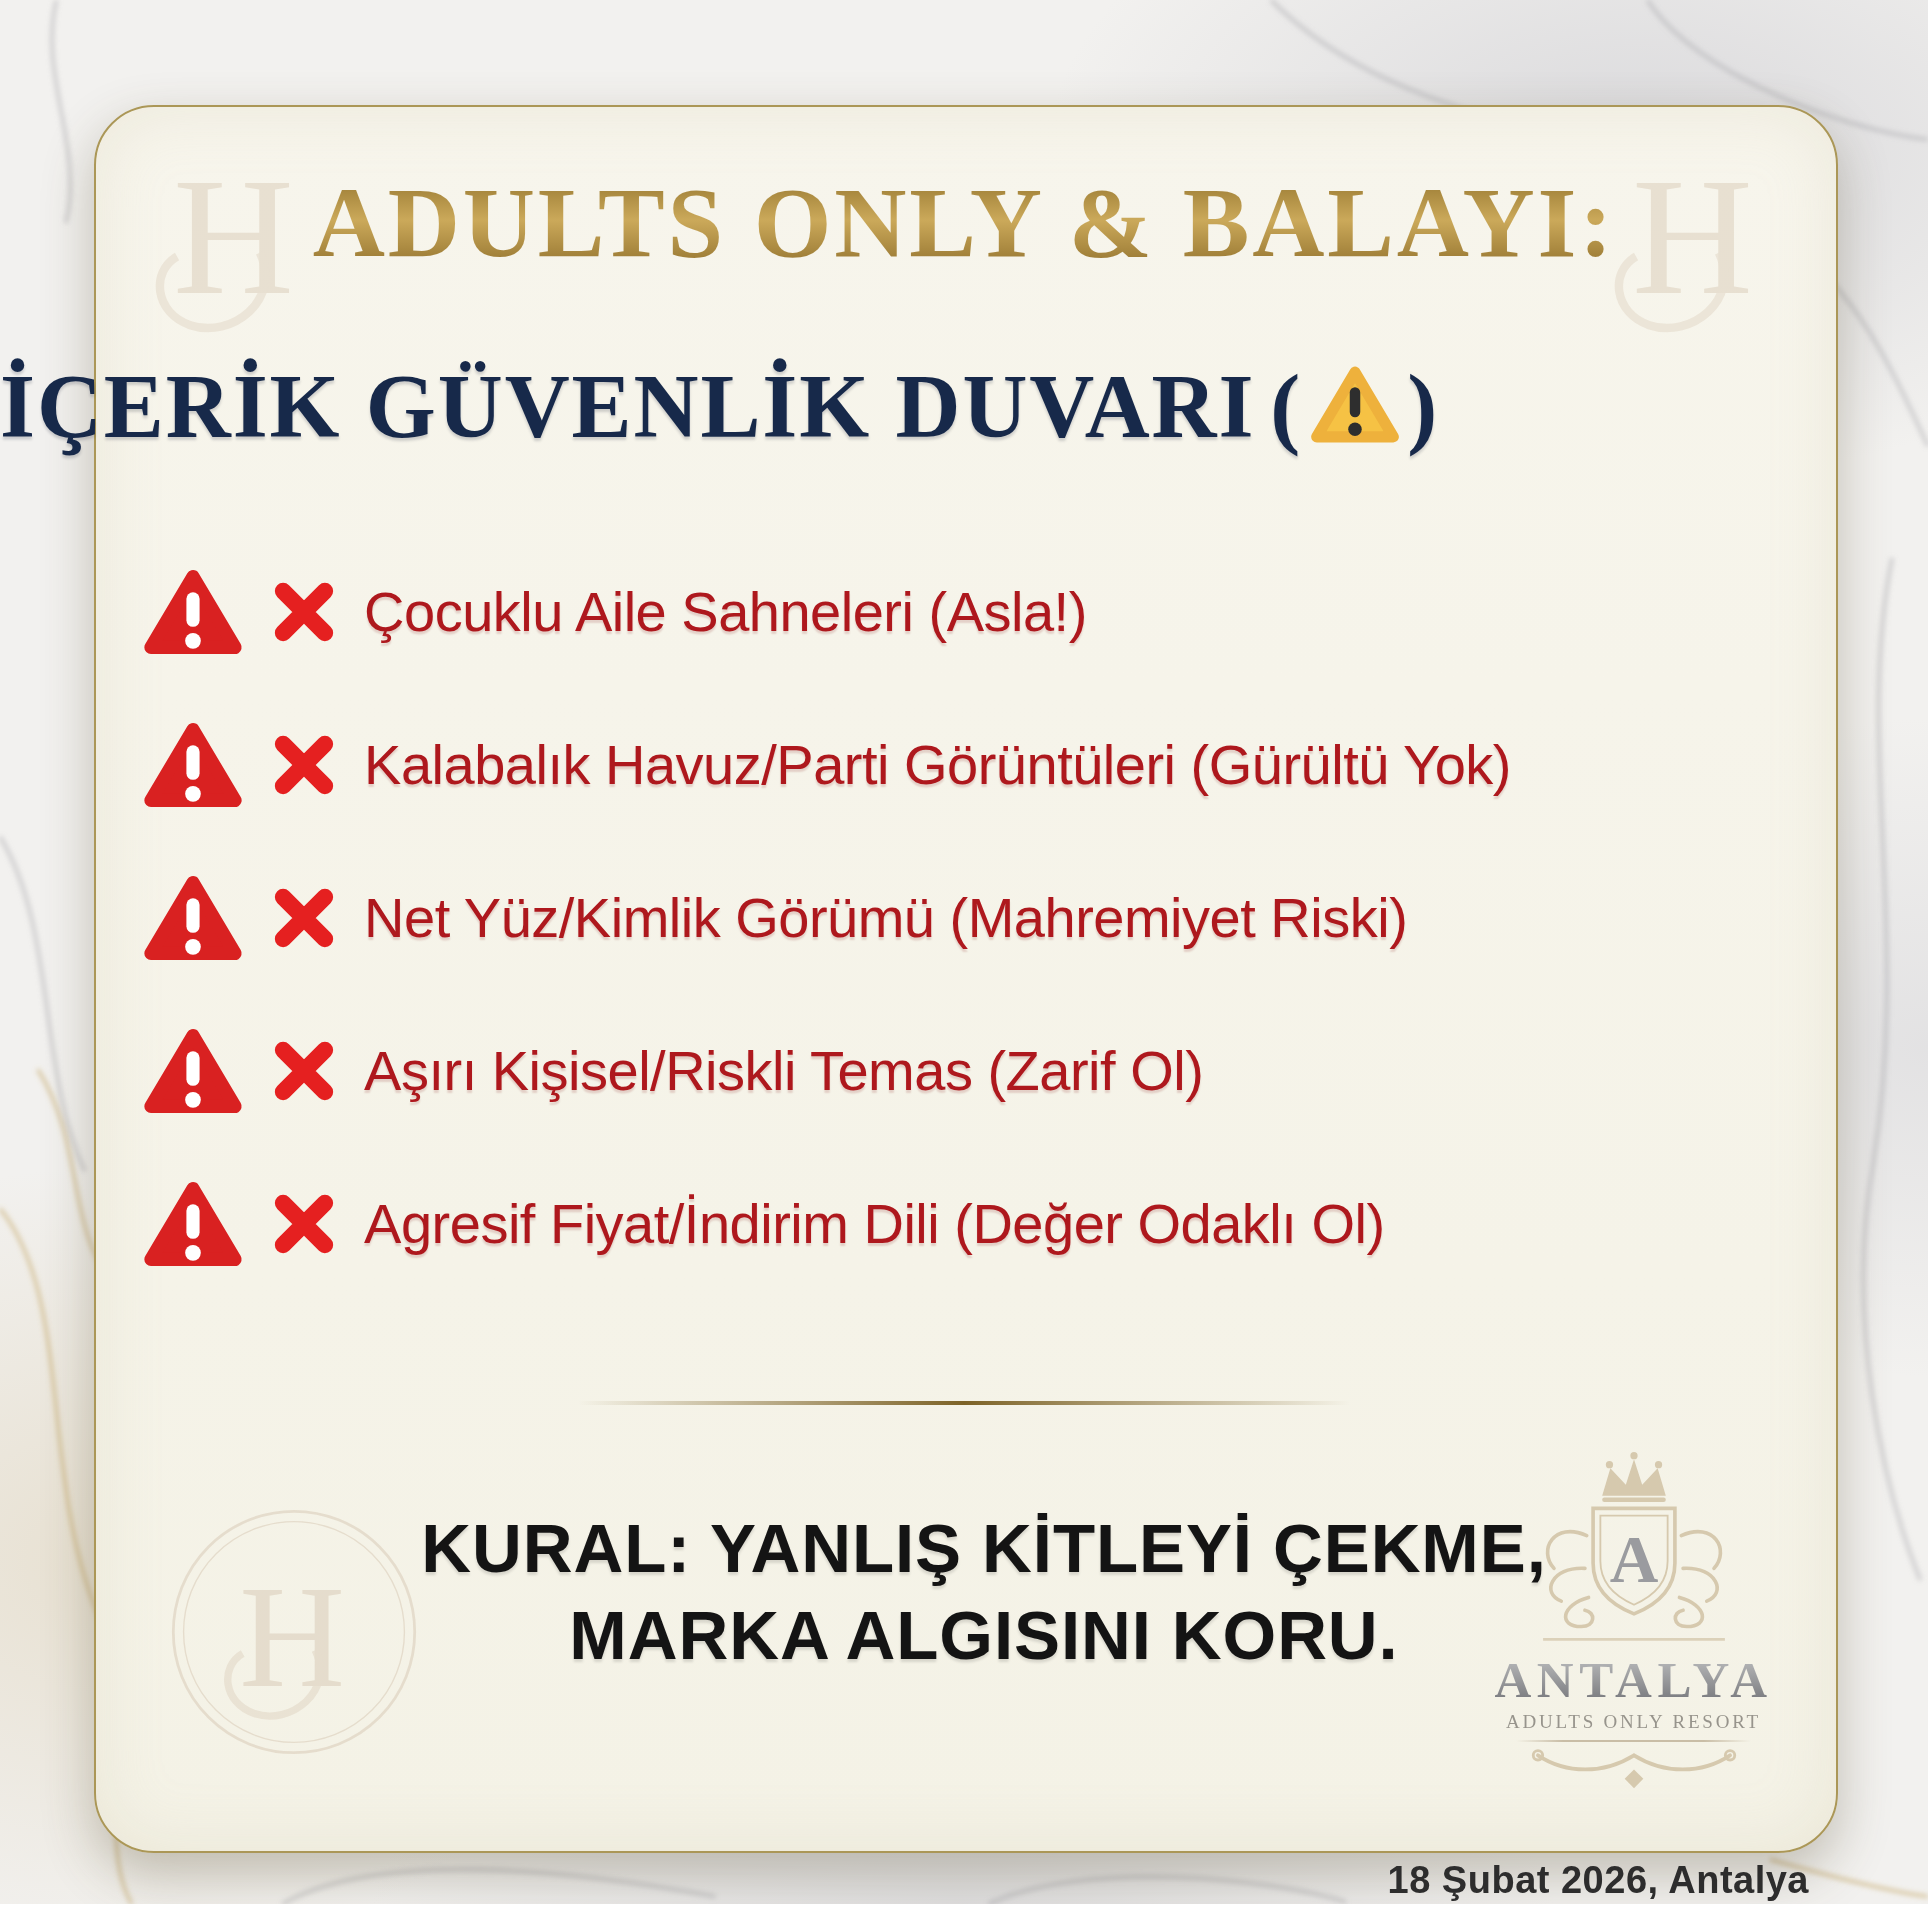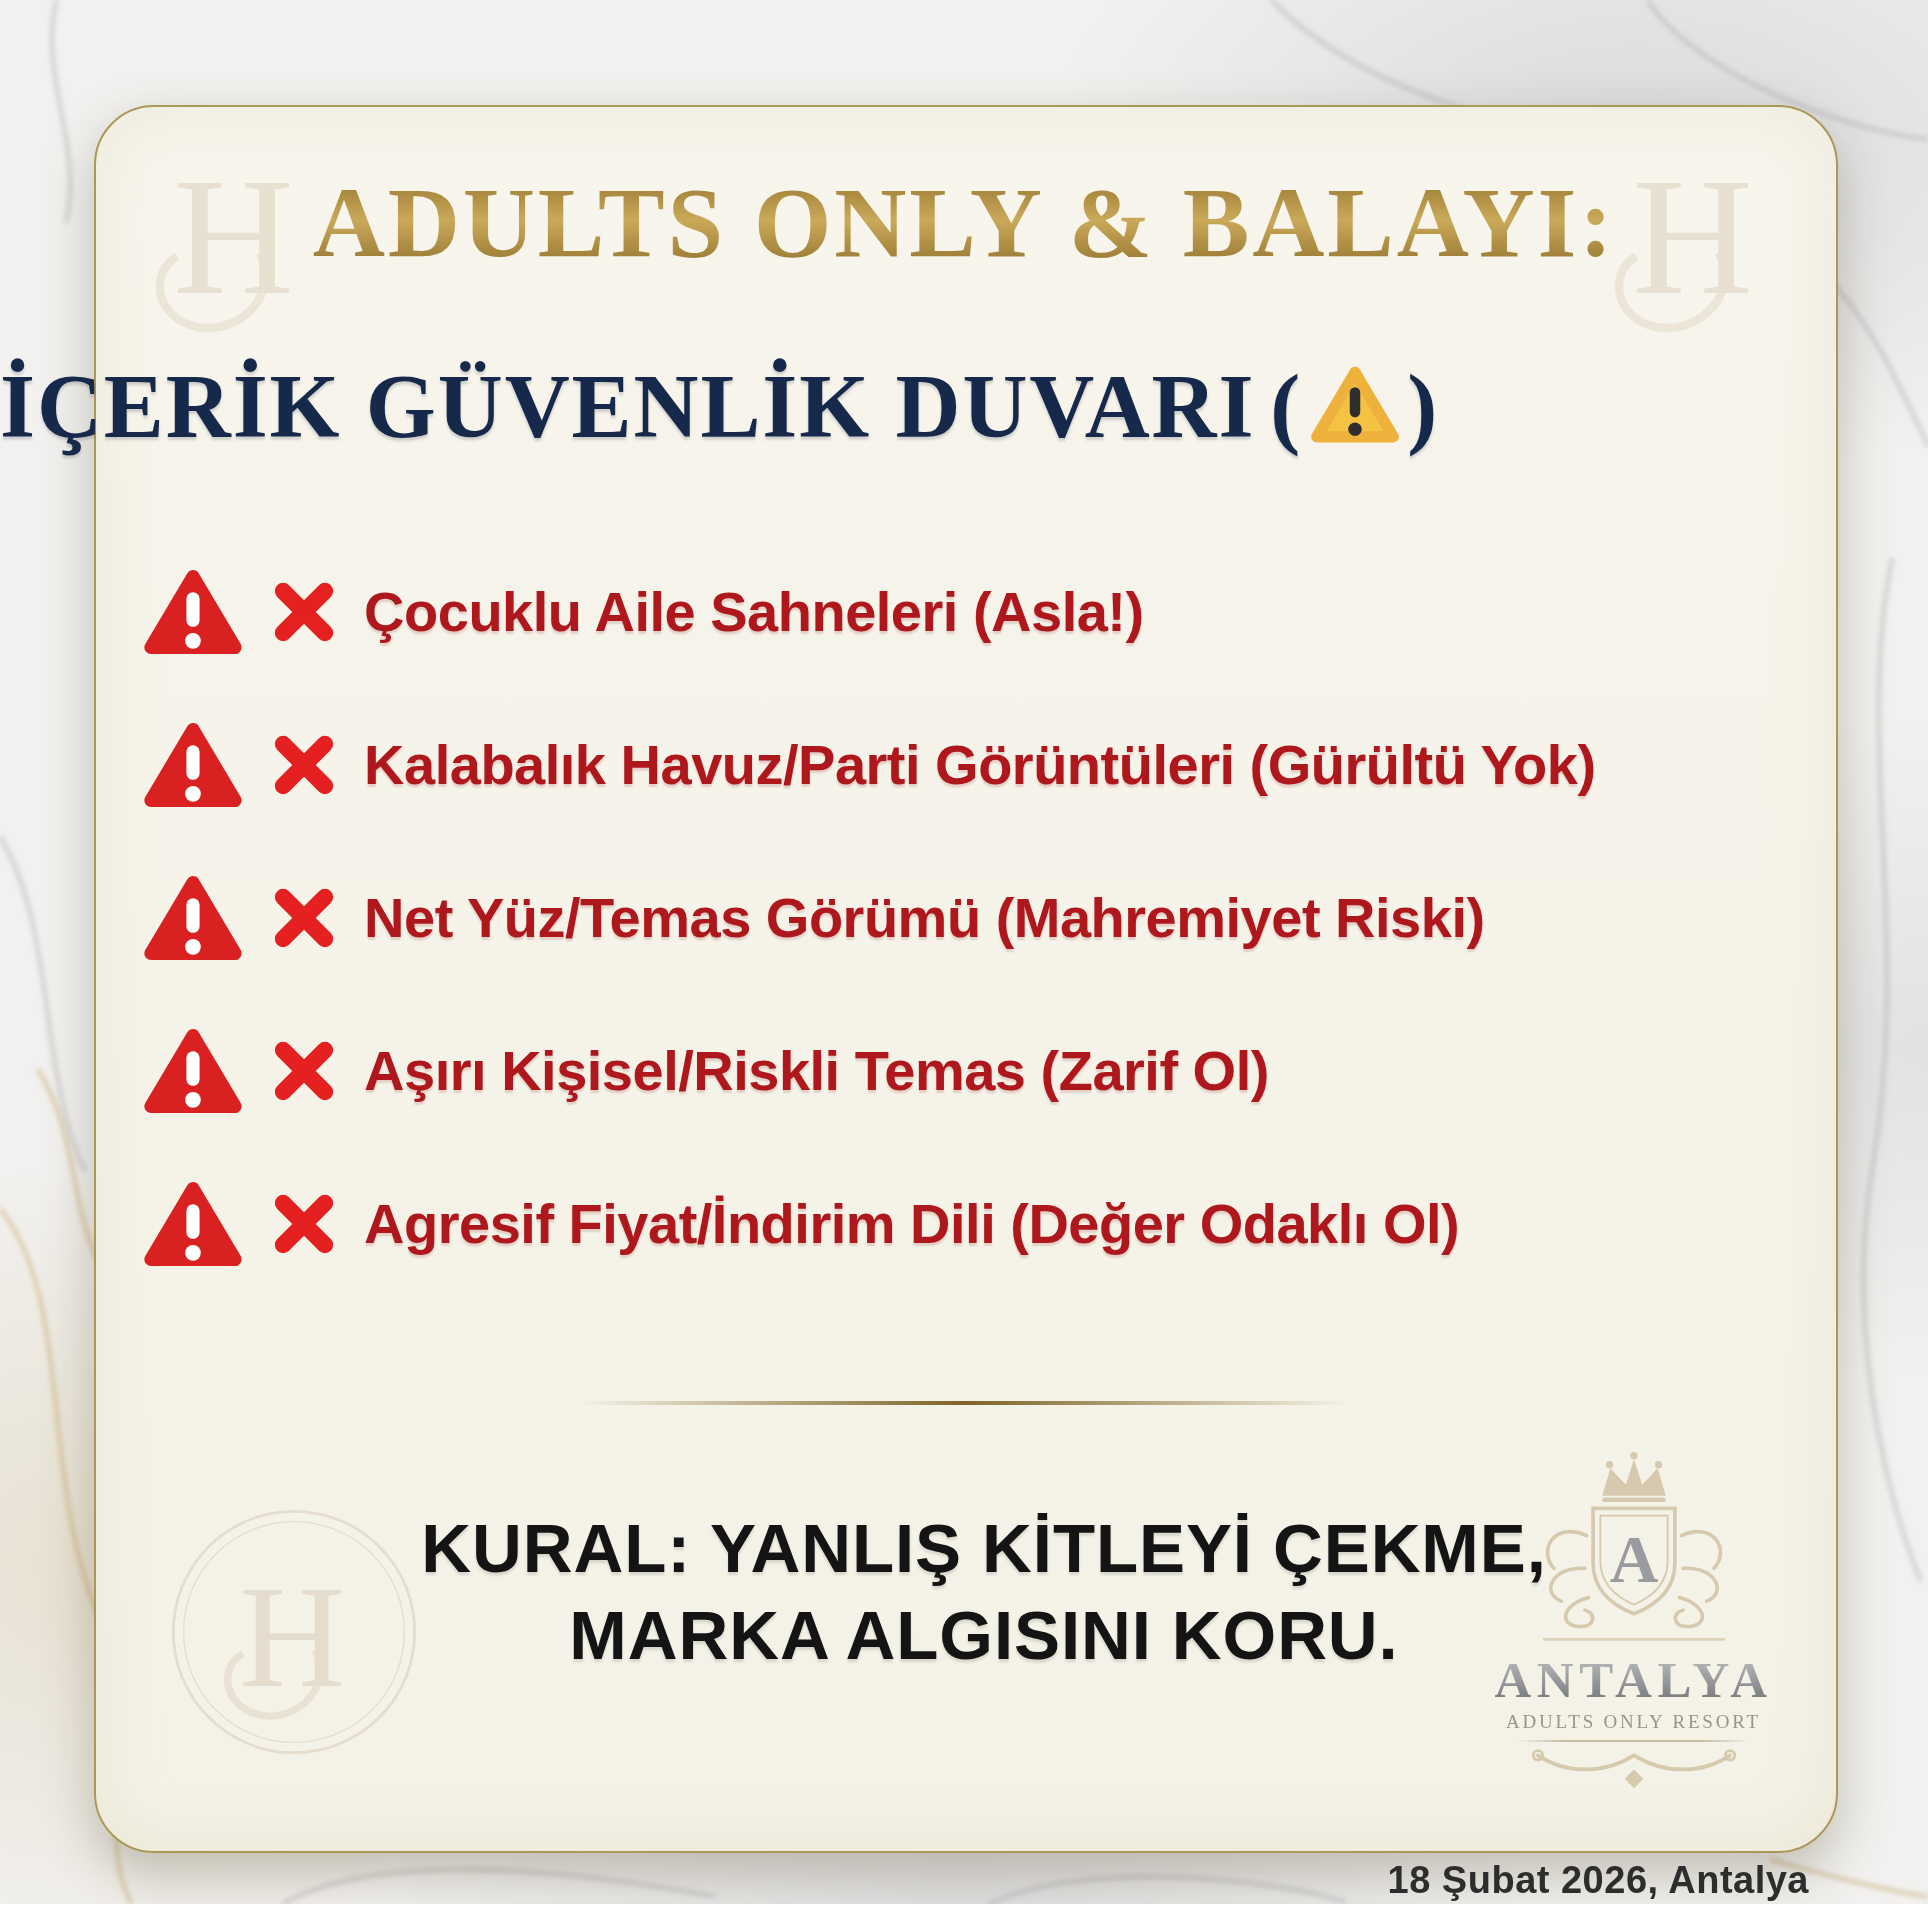--- a/index.html
+++ b/index.html
@@ -26,21 +26,21 @@
     -webkit-background-clip:text;background-clip:text;color:transparent;}
   .subtitle{position:absolute;left:0;right:0;top:341px;
     font-family:"Liberation Serif","DejaVu Serif",serif;font-weight:700;font-size:90px;line-height:132px;letter-spacing:1.9px;
     color:#17294a;text-shadow:0 2.8px 2.8px rgba(20,30,50,.18);}
   .subtitle .paren-open{margin-left:15px;}
   .emoji-warn{width:90px;height:87px;vertical-align:-11.3px;margin:0 7.5px;}
   .items{position:absolute;left:141px;top:535px;right:53px;}
   .g-item{display:flex;align-items:center;height:153px;}
   .tri-icon{width:104px;height:94px;flex:0 0 auto;}
   .x-icon{width:72px;height:72px;flex:0 0 auto;margin-left:22.6px;}
-  .g-text{margin-left:24.5px;font-size:56px;font-weight:700;letter-spacing:-0.5px;color:#ae181d;
+  .g-text{margin-left:24.5px;font-size:56px;font-weight:400;letter-spacing:-0.5px;color:#ae181d;
     text-shadow:0 2.8px 1.9px rgba(120,10,10,.15);white-space:nowrap;}
   .divider{position:absolute;top:1401px;left:50%;transform:translateX(-50%);width:772px;height:3.8px;border-radius:1.9px;
     background:linear-gradient(90deg,rgba(125,99,39,0) 0%,#7d6327 50%,rgba(125,99,39,0) 100%);}
   .rule{position:absolute;left:160px;top:1505px;width:1648px;text-align:center;
     font-size:69px;line-height:87px;font-weight:700;letter-spacing:0.9px;color:#141414;
     text-shadow:0 2.8px 2.8px rgba(0,0,0,.12);}
   .logo{position:absolute;left:1450px;top:1452px;width:367px;text-align:center;color:#d6c9ae;}
   .crest{width:282px;height:200px;display:block;margin:0 auto;}
   .brand-name{font-family:"Liberation Serif","DejaVu Serif",serif;font-weight:700;font-size:51px;line-height:56px;letter-spacing:5.6px;
     background:linear-gradient(180deg,#b9babb 10%,#77787c 90%);-webkit-background-clip:text;background-clip:text;color:transparent;}
@@ -135,21 +135,21 @@
 
     <div class="g-item">
       <svg class="tri-icon" viewBox="0 0 120 114">
           <path d="M60 14 L111 100 L9 100 Z" fill="#d92121" stroke="#d92121" stroke-width="16" stroke-linejoin="round"></path>
           <rect x="52" y="33" width="16" height="42" rx="8" fill="#fff"></rect>
           <circle cx="60" cy="92" r="9.5" fill="#fff"></circle>
         </svg>
       <svg class="x-icon" viewBox="0 0 100 100">
           <path d="M21 21 L79 79 M79 21 L21 79" stroke="#e52020" stroke-width="23" stroke-linecap="round" fill="none"></path>
         </svg>
-      <span class="g-text">Net Yüz/Temas Görümü (Mahremiyet Riski)</span>
+      <span class="g-text">Net Yüz/Kimlik Görümü (Mahremiyet Riski)</span>
     </div>
 
     <div class="g-item">
       <svg class="tri-icon" viewBox="0 0 120 114">
           <path d="M60 14 L111 100 L9 100 Z" fill="#d92121" stroke="#d92121" stroke-width="16" stroke-linejoin="round"></path>
           <rect x="52" y="33" width="16" height="42" rx="8" fill="#fff"></rect>
           <circle cx="60" cy="92" r="9.5" fill="#fff"></circle>
         </svg>
       <svg class="x-icon" viewBox="0 0 100 100">
           <path d="M21 21 L79 79 M79 21 L21 79" stroke="#e52020" stroke-width="23" stroke-linecap="round" fill="none"></path>

